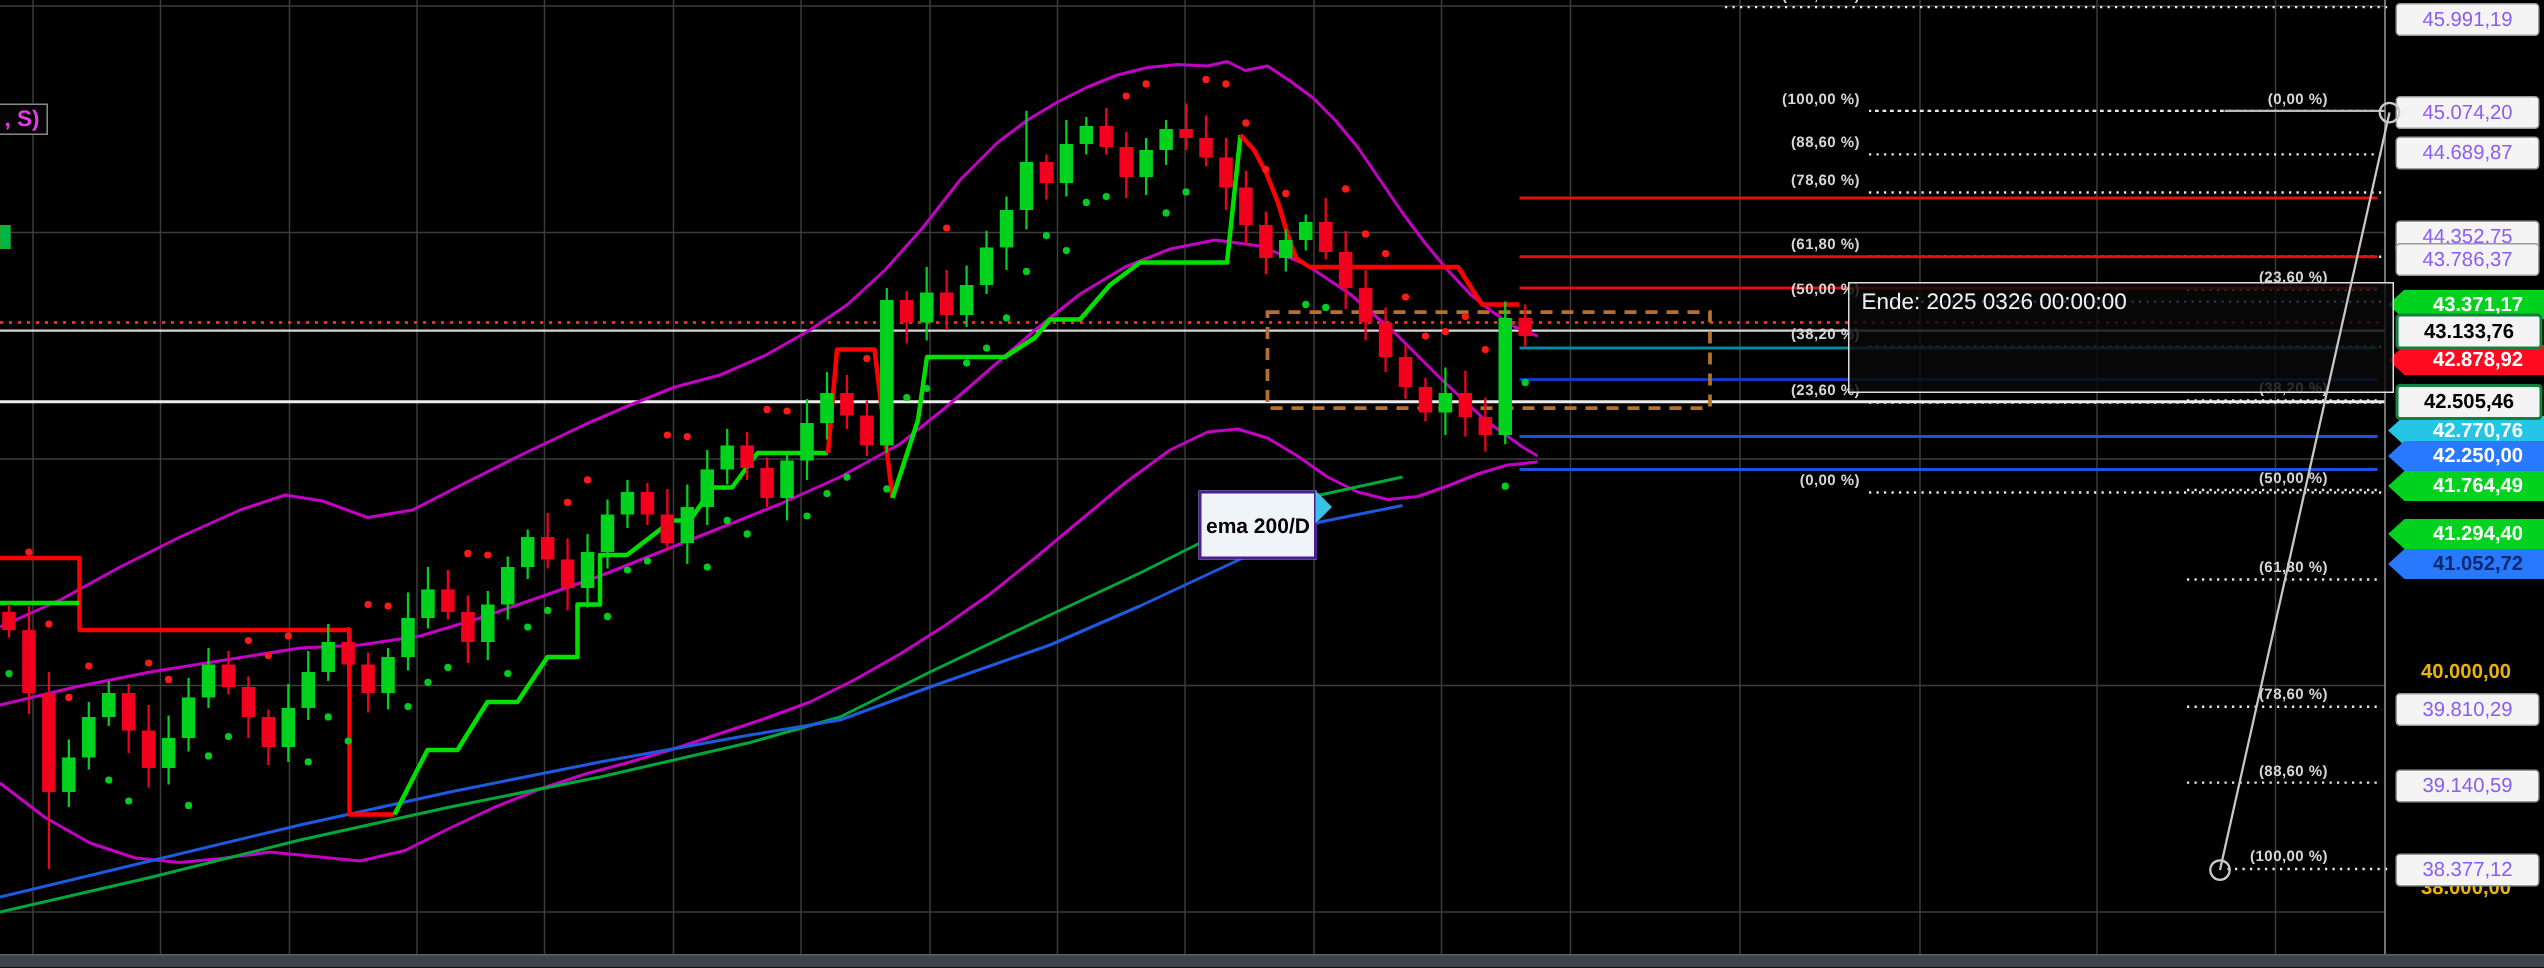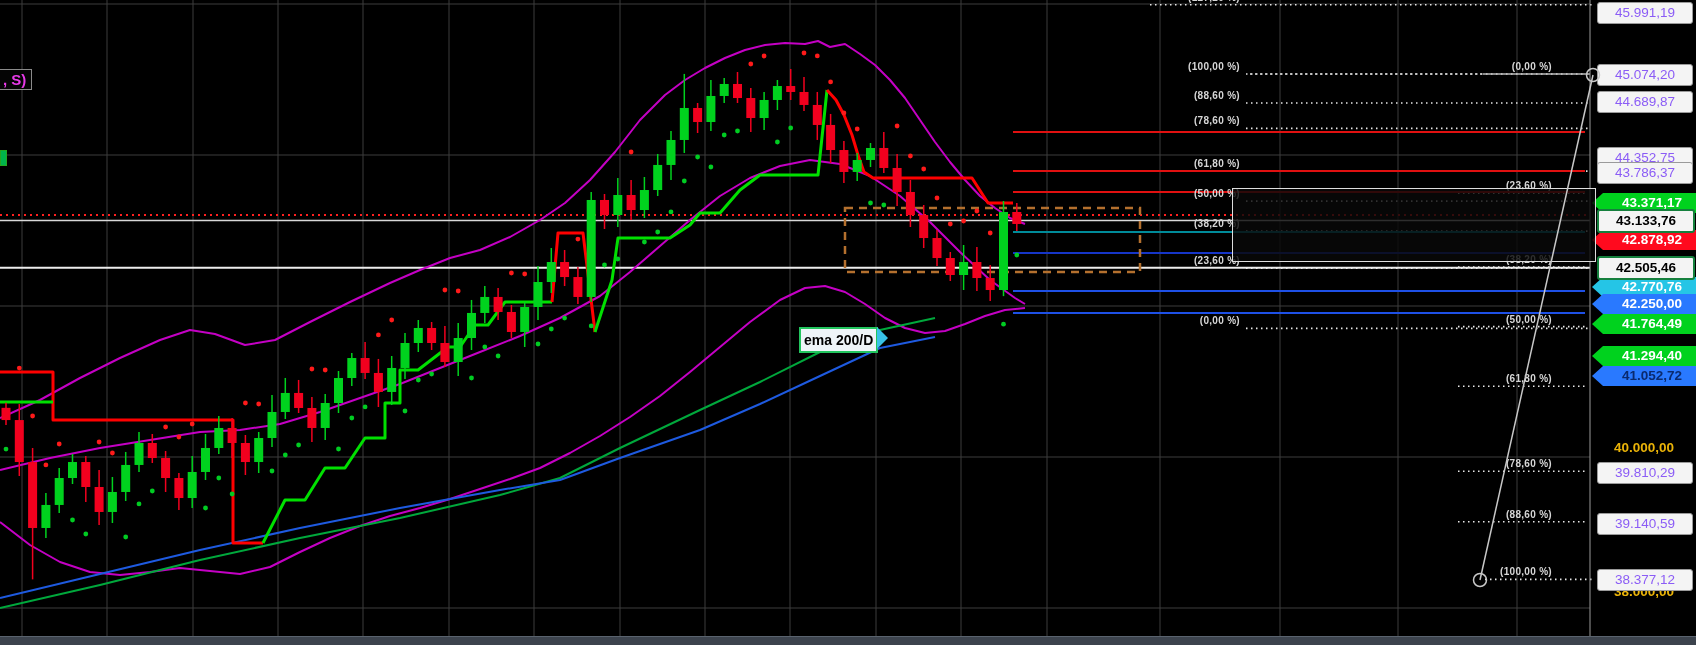--- a/index.html
+++ b/index.html
@@ -21,22 +21,22 @@
   .st-green{background:#00d21e;color:#fff;z-index:41;}
   .st-red{background:#ff0a1e;color:#fff;z-index:42;}
   .st-blue{background:#2979ff;color:#fff;z-index:42;}
   .st-blue-dark{background:#2979ff;color:#0a2a6e;z-index:42;}
   .st-cyan{background:#25c5e6;color:#fff;z-index:40;}
   #tooltip{position:absolute;left:1232px;top:188px;width:346px;height:70px;
            background:rgba(8,8,8,.82);border:1px solid #dedede;color:#f2f2f2;
            font-size:15px;line-height:23px;padding:1px 8px;white-space:nowrap;
            overflow:hidden;z-index:30;}
   #ema-tag{position:absolute;left:799px;top:327px;height:18px;line-height:18px;
-           background:#eef4f8;border:2px solid #22c55e;color:#000;font-size:14px;
-           font-weight:700;padding:2px 3px;z-index:20;}
+           background:#eef4f8;border:2px solid #4c1d95;color:#000;font-size:14px;
+           font-weight:700;padding:12px 3px;z-index:20;}
   #ema-tag .tip{position:absolute;right:-12px;top:-2px;width:0;height:0;
            border-top:11px solid transparent;border-bottom:11px solid transparent;
            border-left:11px solid #38c2e8;}
   #indicator-tag{position:absolute;left:-3px;top:69px;border:1px solid #8a8a8a;
            background:#050505;color:#e83ae8;font-size:15px;font-weight:700;
            padding:1px 5px;z-index:20;}
   #green-sliver{position:absolute;left:0;top:150px;width:5px;height:14px;
            background:#00b44c;border:1px solid #2a2;z-index:20;}
   #bottom-bar{position:absolute;left:0;top:636px;width:1696px;height:9px;
            background:#3c434d;border-top:1px solid #5a636e;z-index:25;}
@@ -383,20 +383,21 @@
 
   <div id="indicator-tag">, S)</div>
   <div id="green-sliver"></div>
 
   <div id="ema-tag">
     <span>ema 200/D</span>
     <span class="tip"></span>
   </div>
 
   <div id="tooltip">
+    <div>Ende: 2025 0326 00:00:00</div>
   </div>
 
   <svg id="topline-svg" width="1696" height="645">
       <line x1="1593" y1="75" x2="1480" y2="580" stroke="#c8c8c8" stroke-width="1.5"></line>
       <circle cx="1593" cy="75" r="6.5" fill="none" stroke="#c8c8c8" stroke-width="1.5"></circle>
       <circle cx="1480" cy="580" r="6.5" fill="none" stroke="#c8c8c8" stroke-width="1.5"></circle>
     </svg>
   <div id="bottom-bar"></div>
 </div>
 

